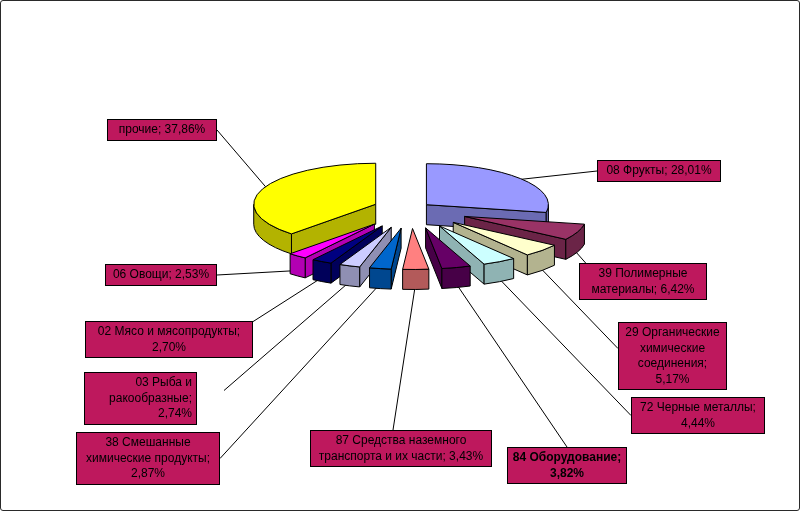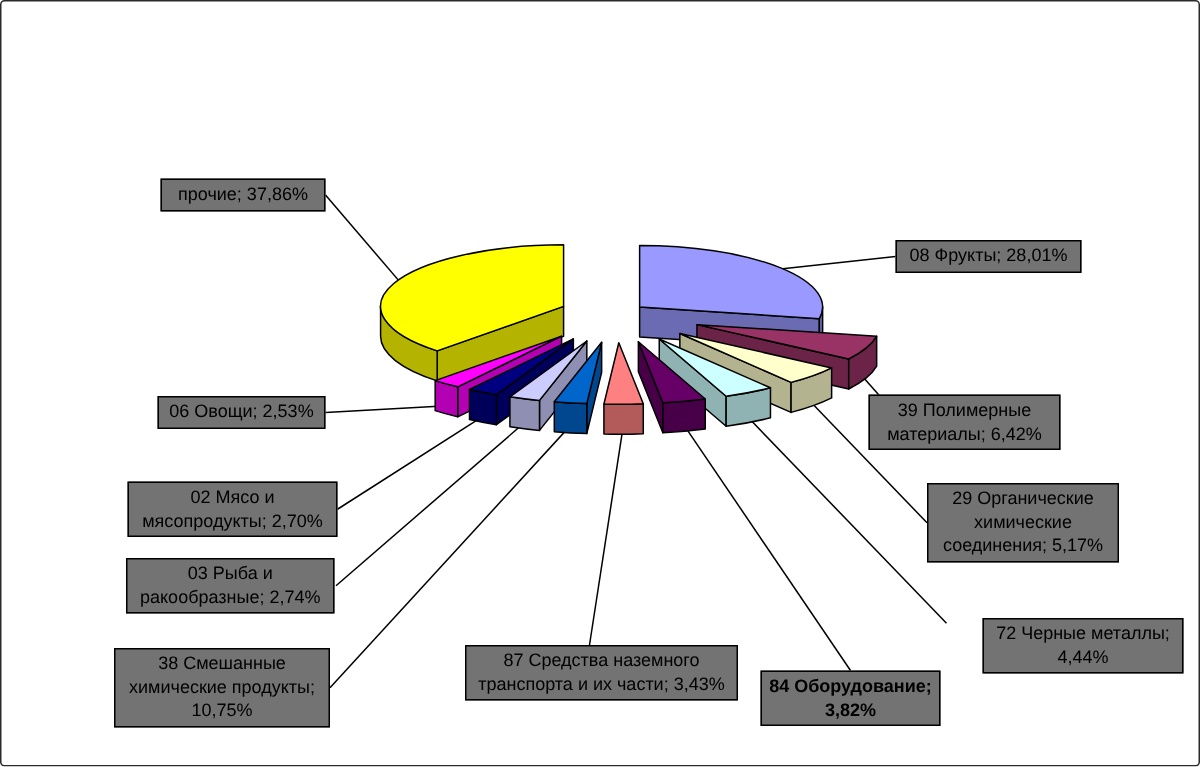--- a/index.html
+++ b/index.html
@@ -3,33 +3,33 @@
 <meta charset="utf-8">
 <style>
   html,body{margin:0;padding:0;background:#ffffff;}
   .chart-frame{
     position:relative;width:800px;height:511px;box-sizing:border-box;
     background:#ffffff;border:1px solid #2a2a2a;border-radius:3px;overflow:hidden;
     font-family:"Liberation Sans",sans-serif;
   }
   #pie-svg{position:absolute;left:0;top:0;}
   .callout{
-    position:absolute;background:#737373;border:1px solid #000000;
+    position:absolute;background:#be185d;border:1px solid #000000;
     padding:2px 4px;font-size:12px;line-height:1.3;text-align:center;color:#000000;
     box-sizing:border-box;z-index:2;
   }
   #lbl-0 {left:596px;top:159px;width:124px;}  
   #lbl-1 {left:578px;top:262px;width:128px;}  
-  #lbl-2 {left:617px;top:321px;width:128px;}  
-  #lbl-3 {left:630px;top:411px;width:134px;margin-left:24px;}  
+  #lbl-2 {left:617px;top:321px;width:109px;}  
+  #lbl-3 {left:630px;top:396px;width:134px;}  
   #lbl-4 {left:506px;top:446px;width:120px;font-weight:bold;}  
   #lbl-5 {left:309px;top:429px;width:182px;}  
   #lbl-6 {left:75px; top:431px;width:144px;}  
-  #lbl-7 {left:83px; top:371px;width:139px;}  
-  #lbl-8 {left:84px; top:320px;width:140px;}  
+  #lbl-7 {left:83px; top:371px;width:113px;text-align:right;}  
+  #lbl-8 {left:84px; top:320px;width:168px;}  
   #lbl-9 {left:104px;top:263px;width:112px;}  
   #lbl-10{left:106px;top:118px;width:110px;}  
 </style>
 </head>
 <body>
 
 <div class="chart-frame" id="frame">
   <svg id="pie-svg" width="798" height="509">
       <line x1="596" y1="170" x2="514.7475790575465" y2="178.90216507085276" stroke="#000000" stroke-width="1"></line>
       <line x1="601" y1="280.5" x2="570.7748072383474" y2="246.2734956853447" stroke="#000000" stroke-width="1"></line>
@@ -75,18 +75,18 @@
       <path stroke="#000" stroke-width="1" stroke-linejoin="round" d="M427.84895405919315,268.1165939805293 A122,41 0 0 1 401.6137153462558,268.34934012061376 l0,20 A122,41 0 0 0 427.84895405919315,288.1165939805293 Z" fill="rgb(179,90,90)"></path>
       <path stroke="#000" stroke-width="1" stroke-linejoin="round" d="M411.53055931781955,227.4850152761513 L427.84895405919315,268.1165939805293 A122,41 0 0 1 401.6137153462558,268.34934012061376 Z" fill="#FF8080"></path>
     </svg>
 
   <div class="callout" id="lbl-0">08 Фрукты; 28,01%</div>
   <div class="callout" id="lbl-1">39 Полимерные материалы; 6,42%</div>
   <div class="callout" id="lbl-2">29 Органические химические соединения; 5,17%</div>
   <div class="callout" id="lbl-3">72 Черные металлы; 4,44%</div>
   <div class="callout" id="lbl-4">84 Оборудование; 3,82%</div>
   <div class="callout" id="lbl-5">87 Средства наземного транспорта и их части; 3,43%</div>
-  <div class="callout" id="lbl-6">38 Смешанные химические продукты; 10,75%</div>
+  <div class="callout" id="lbl-6">38 Смешанные химические продукты; 2,87%</div>
   <div class="callout" id="lbl-7">03 Рыба и ракообразные; 2,74%</div>
   <div class="callout" id="lbl-8">02 Мясо и мясопродукты; 2,70%</div>
   <div class="callout" id="lbl-9">06 Овощи; 2,53%</div>
   <div class="callout" id="lbl-10">прочие; 37,86%</div>
 </div>
 
 </body></html>

